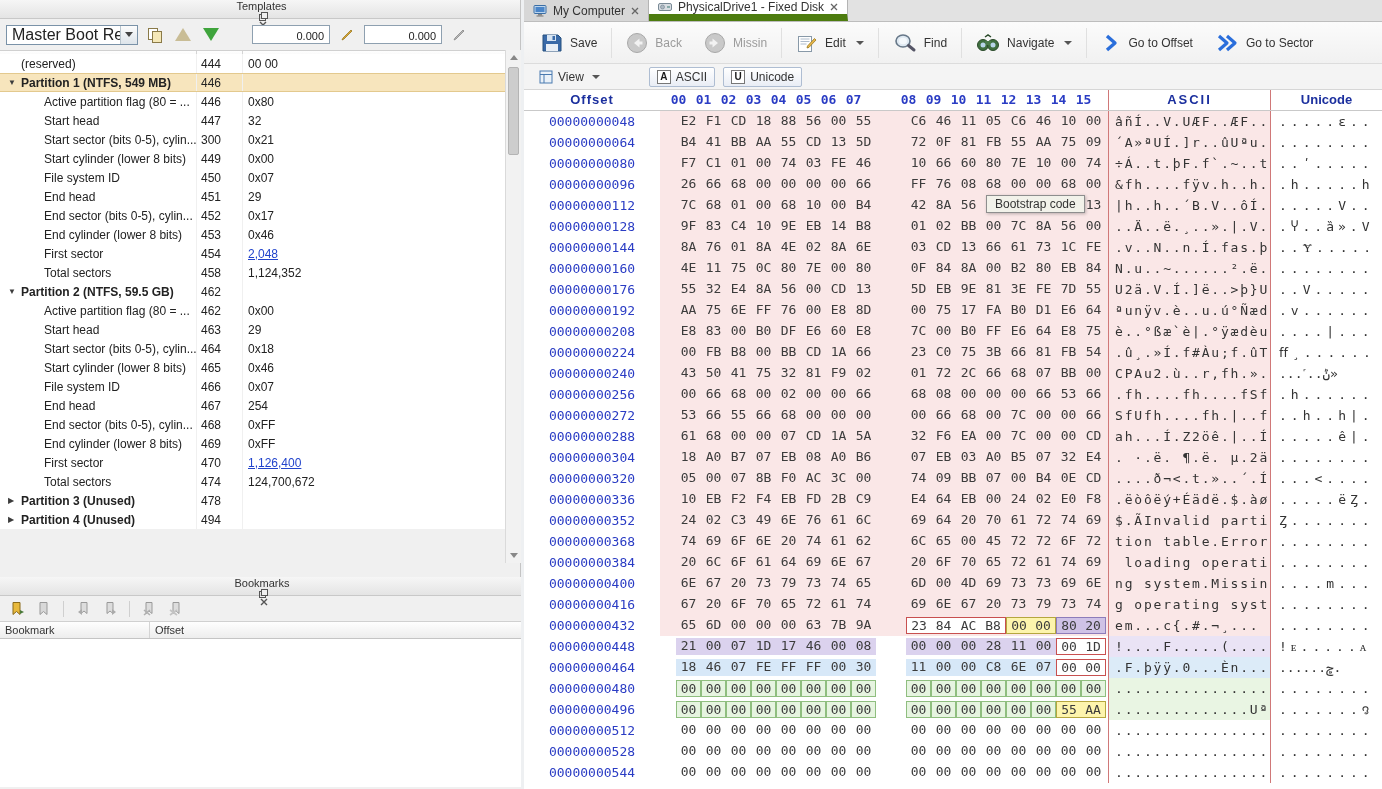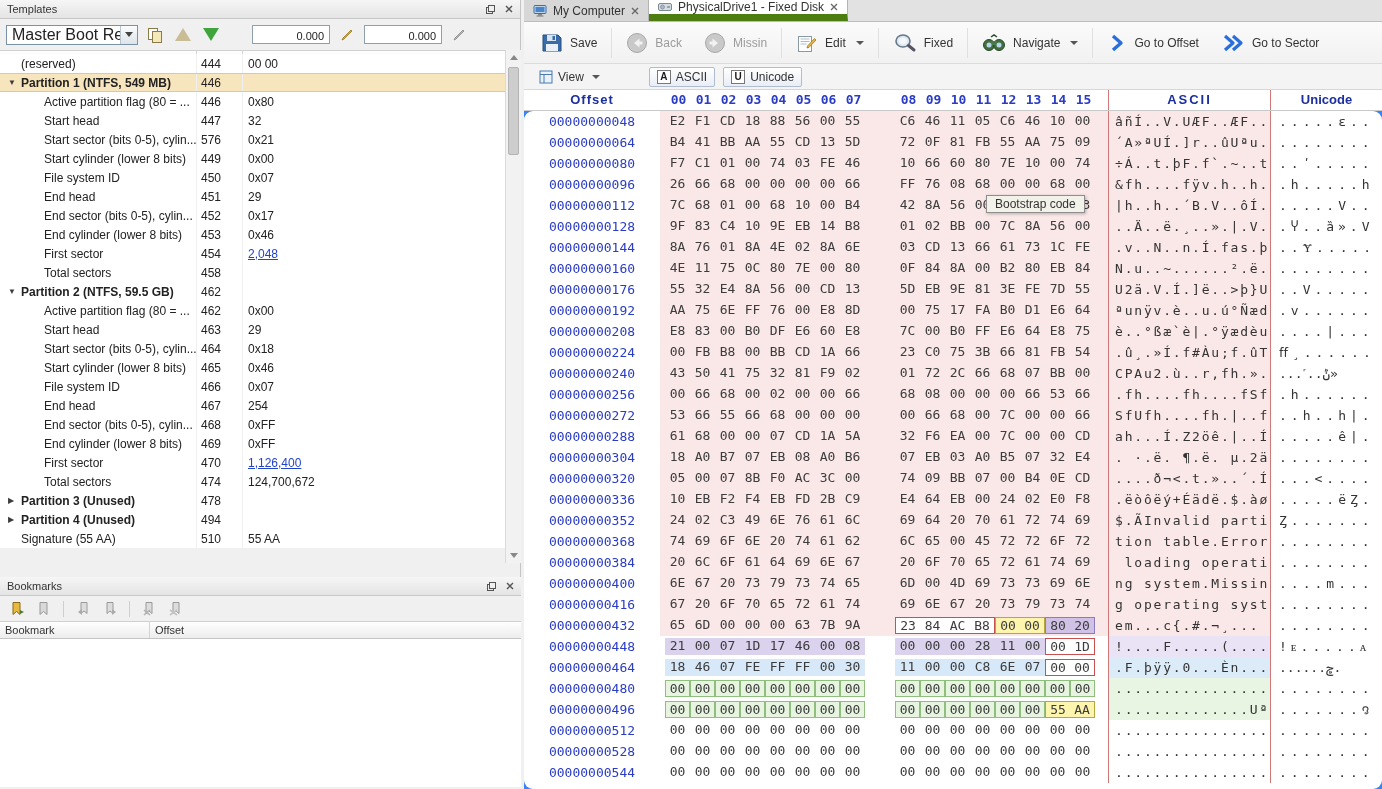--- a/index.html
+++ b/index.html
@@ -6,21 +6,21 @@
   html,body { margin:0; padding:0; }
   body {
     width:1382px; height:789px; position:relative; overflow:hidden;
     background:#eef0f2; font-family:"Liberation Sans", sans-serif; font-size:12px; color:#222;
   }
 
   
   #left { position:absolute; left:0; top:0; width:521px; height:789px; background:#f0f0f0; border-right:1px solid #c4c4c4; }
 
   .dock-hdr { height:19px; background:linear-gradient(#f6f6f6,#e4e4e4); border-bottom:1px solid #c8c8c8;
-    display:flex; align-items:center; padding:0 4px 0 7px; font-size:11px; color:#333; }
+    display:flex; align-items:center; padding:0 4px 0 7px; font-size:11px; color:#333;flex-direction:column; }
   .dock-hdr .sp { flex:1; }
   .dock-btn { width:15px; height:13px; display:flex; align-items:center; justify-content:center; margin-left:3px; cursor:default; }
 
   .tpl-toolbar { position:absolute; left:0; top:19px; width:521px; height:31px; display:flex; align-items:center; padding:0 6px; gap:6px; }
   .combo { width:132px; height:20px; background:#fff; border:1px solid #7a92a8; display:flex; align-items:center; }
   .combo .ctext { flex:1; padding-left:5px; font-size:16px; white-space:nowrap; overflow:hidden; }
   .combo .carrow { width:17px; height:18px; border-left:1px solid #b8c4cc; background:linear-gradient(#fcfcfc,#dde4ea); display:flex; align-items:center; justify-content:center; }
   .tri-d { width:0; height:0; border-left:4px solid transparent; border-right:4px solid transparent; border-top:5px solid #444; }
   .icon-btn { width:22px; height:22px; display:flex; align-items:center; justify-content:center; }
   .big-up { width:0;height:0;border-left:8px solid transparent;border-right:8px solid transparent;border-bottom:13px solid #c9bd96; }
@@ -82,24 +82,24 @@
   
   .hex-header { position:absolute; top:90px; left:0; width:858px; height:21px; background:#fff; border-bottom:1px solid #c9c9c9;
     display:flex; font-family:"DejaVu Sans Mono", monospace; font-size:13px; line-height:20px; }
   .hoff-h { width:136px; text-align:center; font-family:"Liberation Sans",sans-serif; font-weight:bold; color:#1b2f9e; letter-spacing:1px; }
   .hbytes-h { width:448px; display:flex; padding-left:6px; }
   .hascii-h, .huni-h { font-family:"Liberation Sans",sans-serif; font-weight:bold; color:#1b2f9e; text-align:center; }
   .hascii-h { width:162px; border-left:1px solid #d07878; letter-spacing:2px; }
   .huni-h { width:112px; border-left:1px solid #d07878; }
   .byte.hb { font-weight:bold; color:#2a3cc4; }
 
-  #hex-rows { position:absolute; top:111px; left:0; width:858px; height:678px; background:#fff;border-radius:9px; }
+  #hex-rows { position:absolute; top:111px; left:0; width:858px; height:678px; background:#fff; }
   .hexrow { display:flex; height:21px; line-height:21px; font-family:"DejaVu Sans Mono", monospace; font-size:13px; white-space:pre; }
   .hoff { width:136px; text-align:center; color:#2a3cc4; }
-  .bytesarea { width:448px; display:flex; padding-left:5px; }
+  .bytesarea { width:448px; display:flex; padding-left:16px; }
   .bytesarea.boot { background:#fae7e7; }
   .byte { width:25px; height:17px; line-height:16px; margin-top:2px; text-align:center; color:#3c3c3c; border-color:transparent; }
   .byte.g2 { margin-left:30px; }
   .ascii { width:162px; border-left:1px solid #d07878; padding-left:6px; letter-spacing:1.8px; color:#333; overflow:hidden; }
   .uni { width:112px; border-left:1px solid #d07878; padding-left:8px; letter-spacing:4px; color:#333; overflow:hidden; }
   .a-boot { background:#fae7e7; } .a-p1 { background:#eae3f5; } .a-p2 { background:#dcebf8; } .a-p3 { background:#e9f5e3; }
 
   .b-ds { background:#ffffff; border-color:#c85050; }
   .b-bx { background:#ffffff; border-color:#c85050; }
   .b-rs { background:#fdf4ad; border-color:#b5a63f; }
@@ -208,21 +208,21 @@
             <div class="tc tname lvl2">
               <span class="tlabel">Start head</span>
             </div>
             <div class="tc toff">447</div>
             <div class="tc tval">32</div>
           </div>
           <div class="trow">
             <div class="tc tname lvl2">
               <span class="tlabel">Start sector (bits 0-5), cylin...</span>
             </div>
-            <div class="tc toff">576</div>
+            <div class="tc toff">300</div>
             <div class="tc tval">0x21</div>
           </div>
           <div class="trow">
             <div class="tc tname lvl2">
               <span class="tlabel">Start cylinder (lower 8 bits)</span>
             </div>
             <div class="tc toff">449</div>
             <div class="tc tval">0x00</div>
           </div>
           <div class="trow">
@@ -260,20 +260,21 @@
             <div class="tc toff">454</div>
             <div class="tc tval">
               <span class="vlink">2,048</span>
             </div>
           </div>
           <div class="trow">
             <div class="tc tname lvl2">
               <span class="tlabel">Total sectors</span>
             </div>
             <div class="tc toff">458</div>
+            <div class="tc tval">1,124,352</div>
           </div>
           <div class="trow">
             <div class="tc tname lvl1">
               <span class="tarrow">▼</span>
               <span class="tlabel b">Partition 2 (NTFS, 59.5 GB)</span>
             </div>
             <div class="tc toff">462</div>
             <div class="tc tval"></div>
           </div>
           <div class="trow">
@@ -356,28 +357,20 @@
             <div class="tc toff">478</div>
             <div class="tc tval"></div>
           </div>
           <div class="trow">
             <div class="tc tname lvl1">
               <span class="tarrow">▶</span>
               <span class="tlabel b">Partition 4 (Unused)</span>
             </div>
             <div class="tc toff">494</div>
             <div class="tc tval"></div>
-          </div>
-          <div class="trow">
-            <div class="tc tname lvl1">
-              <span class="tarrow hid">▼</span>
-              <span class="tlabel">Signature (55 AA)</span>
-            </div>
-            <div class="tc toff">510</div>
-            <div class="tc tval">55 AA</div>
           </div>
         </div>
       <div class="vscroll">
         <div class="sarrow up">
             <span class="stri-u"></span>
           </div>
         <div class="sthumb"></div>
         <div class="sarrow down">
             <span class="stri-d"></span>
           </div>
@@ -511,21 +504,21 @@
         <span>Edit</span>
         <span class="caret"></span>
       </div>
       <span class="tsep"></span>
       <div class="tbtn">
         <svg width="24" height="22" viewBox="0 0 24 22">
             <ellipse cx="10" cy="9" rx="7" ry="6" fill="#dfe9f2" stroke="#667788" stroke-width="1.6"></ellipse>
             <ellipse cx="10" cy="9" rx="4" ry="3.3" fill="#f4f8fc"></ellipse>
             <path d="M15.5 13.5 L21 18" stroke="#556" stroke-width="3" stroke-linecap="round"></path>
           </svg>
-        <span>Fixed</span>
+        <span>Find</span>
       </div>
       <span class="tsep"></span>
       <div class="tbtn">
         <svg width="24" height="22" viewBox="0 0 24 22">
             <circle cx="7" cy="13" r="5.5" fill="#3f6f3f" stroke="#2a4a2a"></circle>
             <circle cx="17" cy="13" r="5.5" fill="#3f6f3f" stroke="#2a4a2a"></circle>
             <rect x="9" y="9" width="6" height="4" fill="#4a7a4a"></rect>
             <circle cx="7" cy="13" r="2.5" fill="#b8d4e8"></circle>
             <circle cx="17" cy="13" r="2.5" fill="#b8d4e8"></circle>
             <path d="M9 5 l3-2 3 2" stroke="#2a4a2a" stroke-width="1.5" fill="none"></path>

